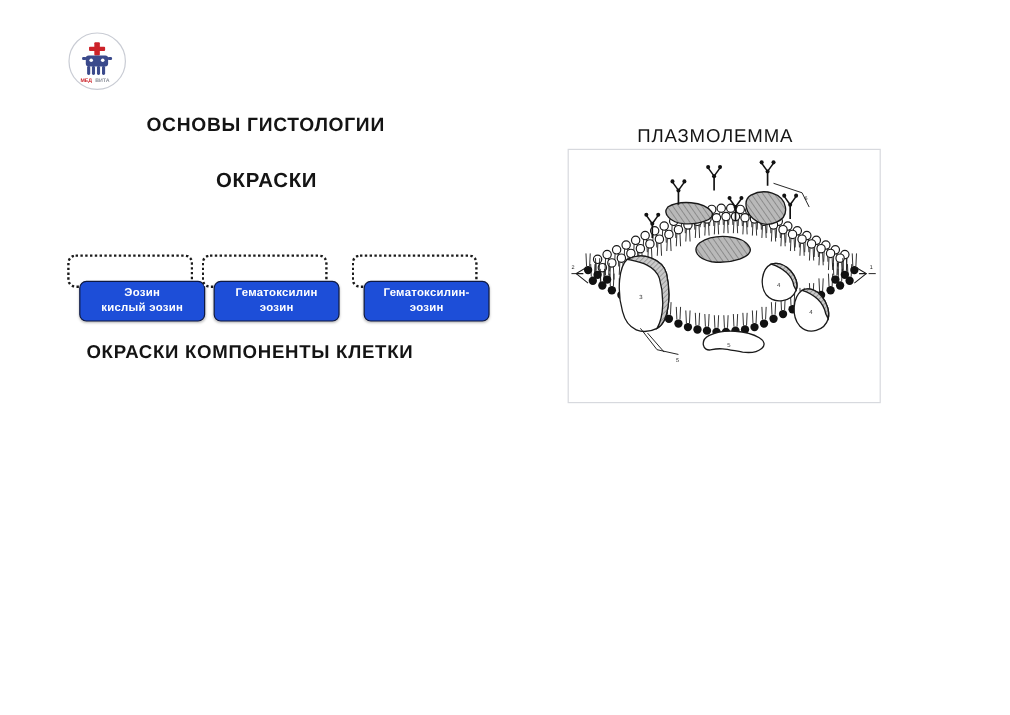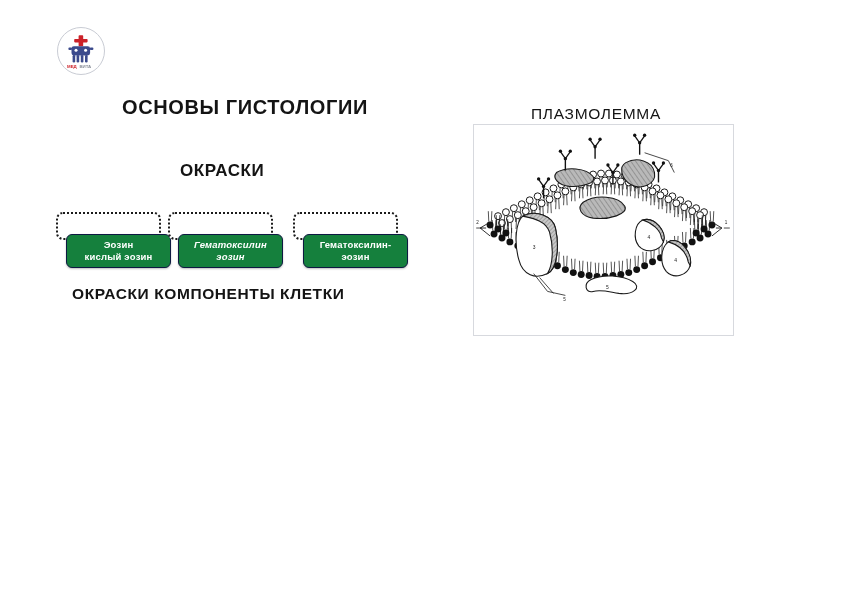--- a/index.html
+++ b/index.html
@@ -38,27 +38,26 @@
   .heading {
     position: absolute;
     font-weight: bold;
     color: #141414;
     letter-spacing: 0.6px;
     white-space: nowrap;
   }
   #title-osnovy {
     left: 122px;
     top: 96px;
-    font-size: 20px;
+    font-size: 16px;
   }
   #title-okraski {
     left: 180px;
     top: 141px;
     font-size: 17px;
-    margin-top: 20px;
   }
   #title-components {
     left: 72px;
     top: 285px;
     font-size: 15.5px;
   }
 
   
   .stain-card {
     position: absolute;
@@ -75,38 +74,38 @@
     border-radius: 7px;
     box-sizing: border-box;
     background: #ffffff;
   }
   .stain-card .blue-plate {
     position: absolute;
     left: 10px;
     top: 22px;
     width: 105px;
     height: 34px;
-    background: #15803d;
+    background: #1d4ed8;
     border: 1px solid #0e1942;
     border-radius: 6px;
     box-sizing: border-box;
     display: flex;
     flex-direction: column;
     align-items: center;
     justify-content: center;
     color: #ffffff;
     font-weight: bold;
     font-size: 9.5px;
     line-height: 12px;
     letter-spacing: 0.2px;
     text-align: center;
     box-shadow: 0 1px 2px rgba(0,0,0,0.25);
   }
   #stain-card-1 { left: 56px; top: 212px; }
-  #stain-card-2 { left: 168px; top: 212px; font-style: italic; }
+  #stain-card-2 { left: 168px; top: 212px; }
   #stain-card-3 { left: 293px; top: 212px; }
 
   
   #plasmalemma-title {
     position: absolute;
     left: 531px;
     top: 105px;
     font-size: 15.5px;
     font-weight: normal;
     letter-spacing: 0.7px;

